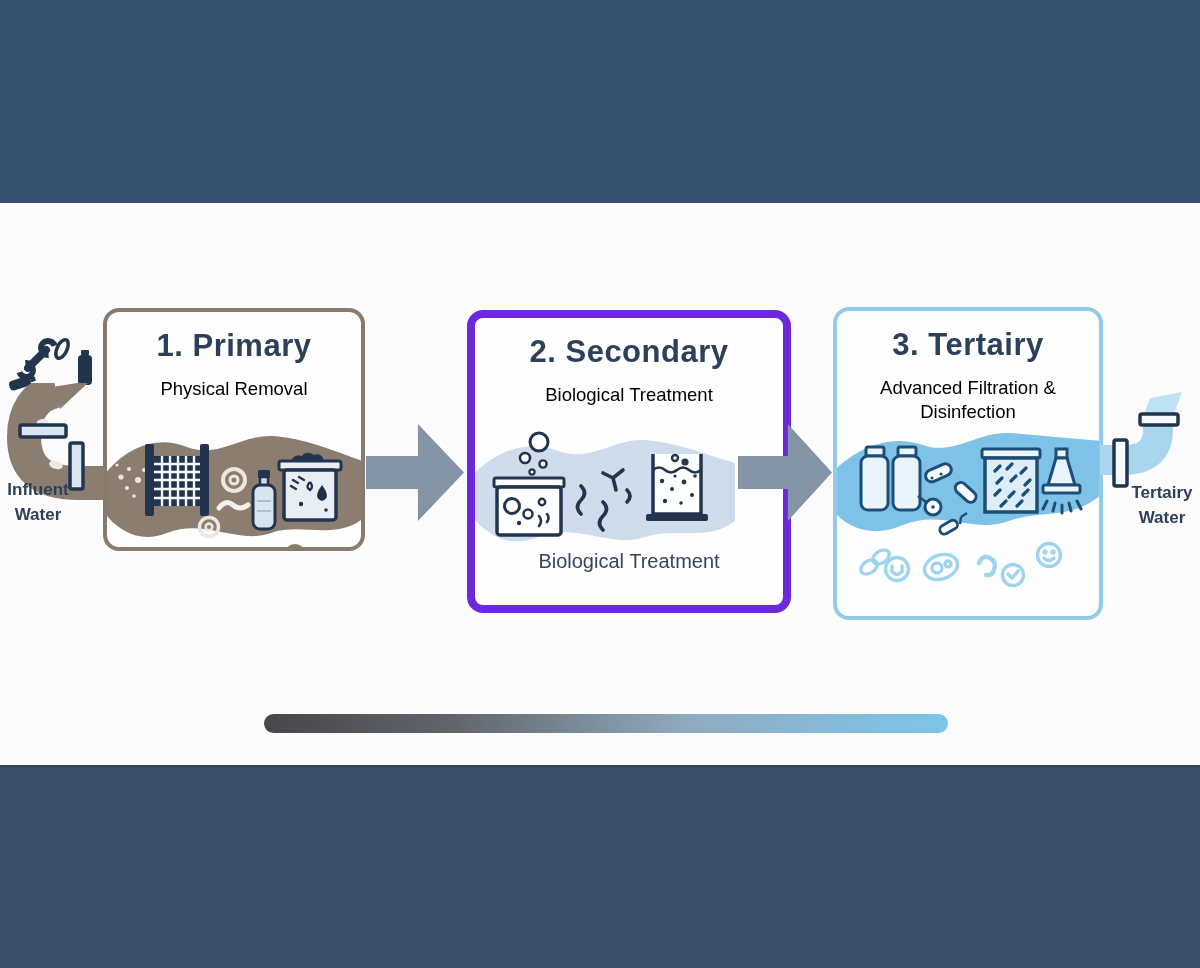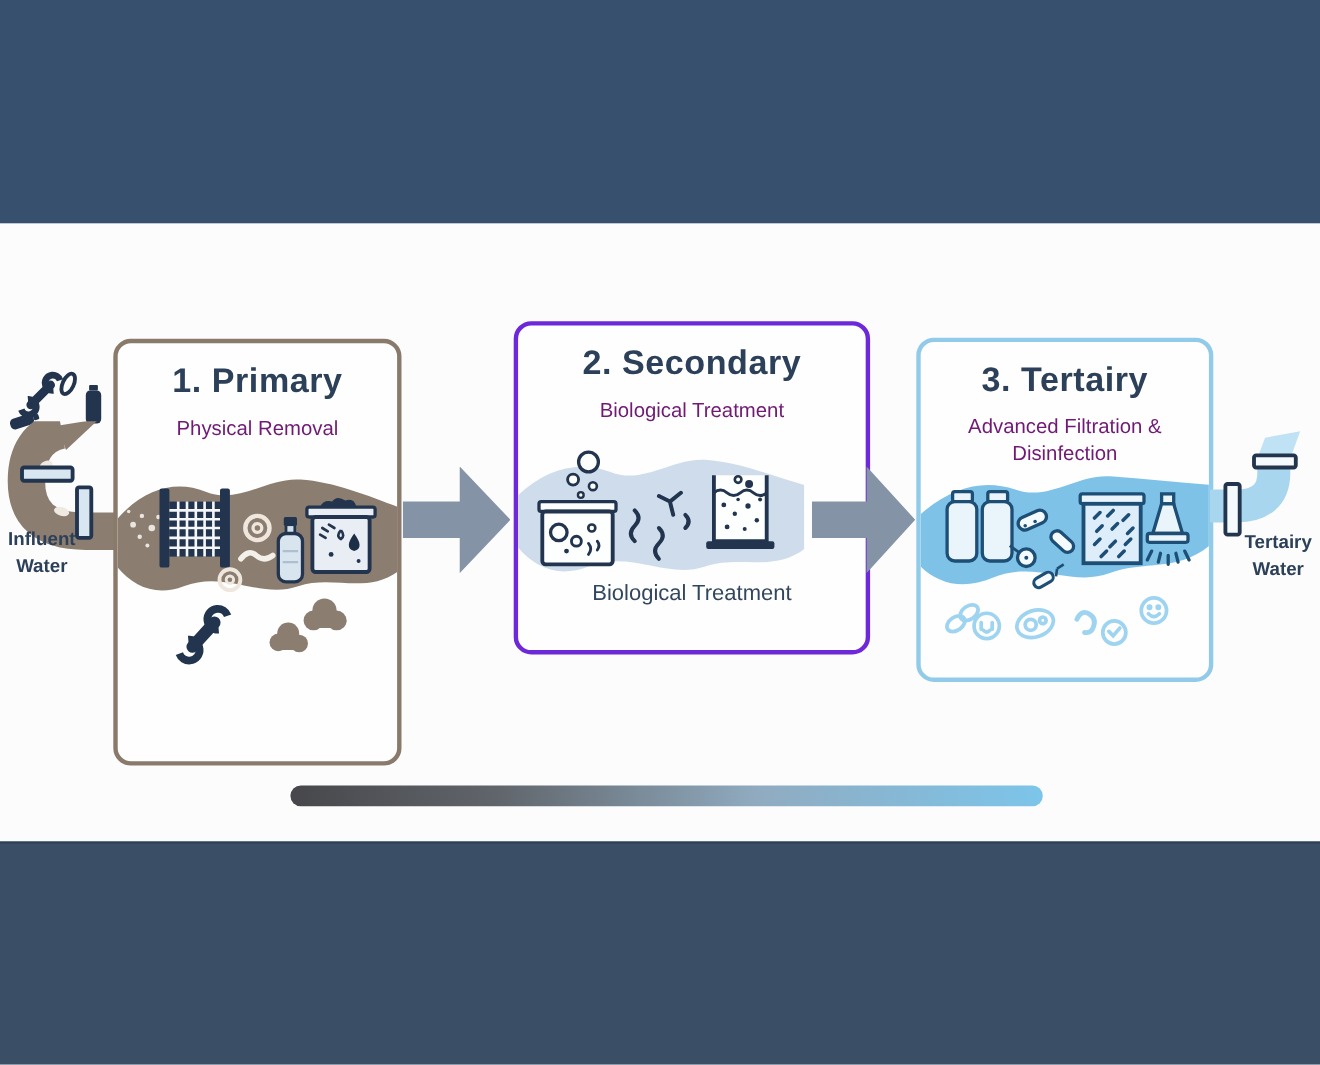--- a/index.html
+++ b/index.html
@@ -2,29 +2,29 @@
 <html><head>
 <meta charset="utf-8">
 <style>
   html,body{margin:0;padding:0;background:#fcfcfd;}
   .screen{position:relative;width:1200px;height:968px;overflow:hidden;
           background:#fcfcfd;font-family:"Liberation Sans",sans-serif;}
   .band{position:absolute;left:0;width:1200px;}
   .band-top{top:0;height:203px;background:#36506d;}
   .band-bottom{top:765px;height:203px;background:#3a4f66;border-top:2px solid #2e4257;}
   .stage-card{position:absolute;background:#fefefe;border-radius:16px;box-sizing:border-box;}
-  .card-primary{left:103px;top:308px;width:262px;height:388px;border:4px solid #8a7a6c;}
-  .card-secondary{left:467px;top:292px;width:324px;height:303px;border:4px solid #6d28d9;}
+  .card-primary{left:103px;top:308px;width:262px;height:243px;border:4px solid #8a7a6c;}
+  .card-secondary{left:467px;top:310px;width:324px;height:303px;border:8px solid #6d28d9;}
   .card-tertiary{left:833px;top:307px;width:270px;height:313px;border:4px solid #92cbea;}
   .stage-inner{position:absolute;inset:0;overflow:hidden;border-radius:11px;}
   .stage-svg{position:absolute;left:0;top:0;}
   .stage-title{position:relative;margin-top:16px;text-align:center;font-size:31px;
                font-weight:bold;color:#2c4059;letter-spacing:.5px;}
   .stage-subtitle{position:relative;margin-top:13px;text-align:center;font-size:18.5px;
-                  color:#701a75;padding:0 14px;line-height:1.3;}
+                  color:#000000;padding:0 14px;line-height:1.3;}
   .stage-caption{position:absolute;top:232px;left:0;width:100%;text-align:center;
                  font-size:20px;color:#32465e;}
   .flow-arrow{position:absolute;background:#8494a6;
               clip-path:polygon(0 33%,53% 33%,53% 0,100% 50%,53% 100%,53% 67%,0 67%);}
   .arrow-1{left:366px;top:424px;width:98px;height:97px;}
   .arrow-2{left:738px;top:424px;width:94px;height:97px;}
   .flow-bar{position:absolute;left:264px;top:714px;width:684px;height:19px;border-radius:10px;
             background:linear-gradient(90deg,#47474b 0%,#61666c 28%,#90abc0 62%,#7cc5ea 100%);}
   .endpoint-label{position:absolute;text-align:center;font-size:17px;font-weight:bold;
                   color:#2c4059;line-height:1.45;}

